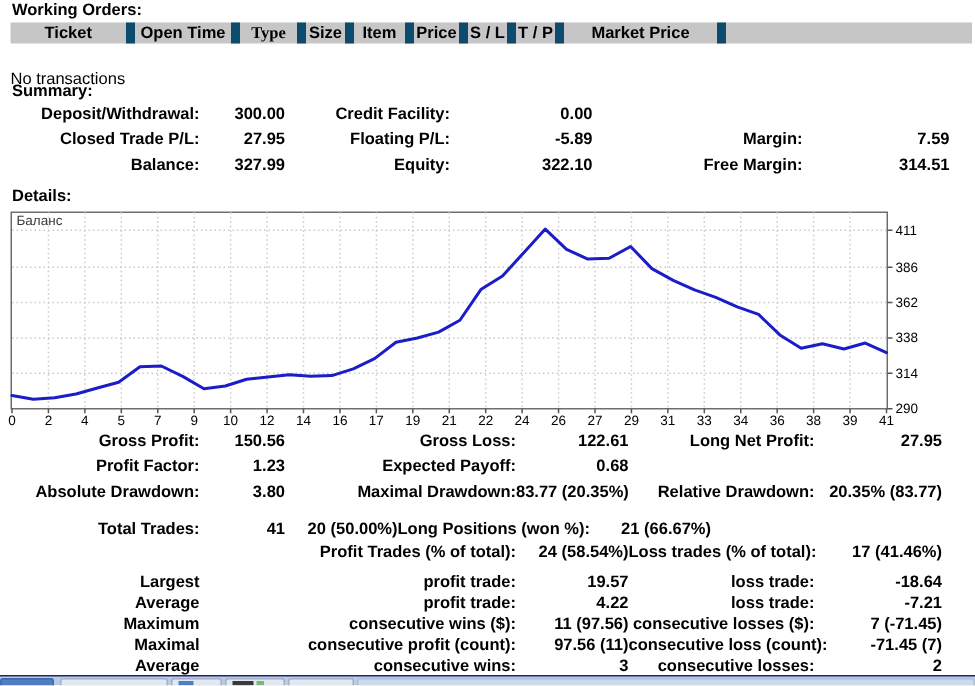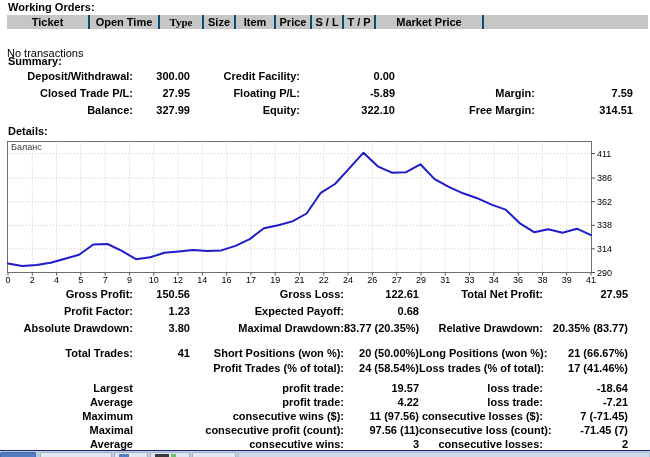--- a/index.html
+++ b/index.html
@@ -8,21 +8,21 @@
     font-family:"Liberation Sans",sans-serif;font-size:11px;font-weight:bold;color:#000;
     overflow:hidden;
   }
   .sec-title{position:absolute;left:8px;white-space:nowrap;}
   .wo-title{top:1px;}
   .sum-title{top:55px;}
   .det-title{top:125px;}
 
   
   .wo-table{position:absolute;top:15px;left:7px;width:641px;height:14px;background:#c6c6c6;display:flex;}
-  .wo-cell{height:14px;line-height:14px;text-align:center;border-right:2px solid #0c4a6e;
+  .wo-cell{height:14px;line-height:14px;text-align:center;border-right:6px solid #0c4a6e;
            overflow:hidden;white-space:nowrap;box-sizing:border-box;}
   .wo-fill{flex:1;border-right:none;}
   .no-trans{position:absolute;top:47px;left:7px;width:641px;text-align:left;font-weight:normal;}
 
   
   .grid{position:absolute;left:0;width:650px;}
   .sum-grid{top:70px;}
   .det-grid{top:288px;}
   .grow{display:flex;padding-left:8px;height:17px;line-height:13px;align-items:flex-start;}
   .h15{height:15px;}
@@ -203,21 +203,21 @@
         <text x="11" y="13" class="legend">Баланс</text>
       </svg>
   </div>
 
   <div class="grid det-grid" id="details-grid">
       <div class="grow">
         <div class="cell det-l1">Gross Profit:</div>
         <div class="cell det-v1">150.56</div>
         <div class="cell det-l2">Gross Loss:</div>
         <div class="cell det-v2">122.61</div>
-        <div class="cell det-l3">Total Net Profit:</div>
+        <div class="cell det-l3">Long Net Profit:</div>
         <div class="cell det-v3">27.95</div>
       </div>
       <div class="grow">
         <div class="cell det-l1">Profit Factor:</div>
         <div class="cell det-v1">1.23</div>
         <div class="cell det-l2">Expected Payoff:</div>
         <div class="cell det-v2">0.68</div>
         <div class="cell det-l3"></div>
         <div class="cell det-v3"></div>
       </div>
@@ -225,21 +225,20 @@
         <div class="cell det-l1">Absolute Drawdown:</div>
         <div class="cell det-v1">3.80</div>
         <div class="cell det-l2">Maximal Drawdown:</div>
         <div class="cell det-v2">83.77 (20.35%)</div>
         <div class="cell det-l3">Relative Drawdown:</div>
         <div class="cell det-v3">20.35% (83.77)</div>
       </div>
       <div class="grow h15 mt8">
         <div class="cell det-l1">Total Trades:</div>
         <div class="cell det-v1">41</div>
-        <div class="cell det-l2">Short Positions (won %):</div>
         <div class="cell det-v2">20 (50.00%)</div>
         <div class="cell det-l3">Long Positions (won %):</div>
         <div class="cell det-v3">21 (66.67%)</div>
       </div>
       <div class="grow h15">
         <div class="cell det-l1"></div>
         <div class="cell det-v1"></div>
         <div class="cell det-l2">Profit Trades (% of total):</div>
         <div class="cell det-v2">24 (58.54%)</div>
         <div class="cell det-l3">Loss trades (% of total):</div>

